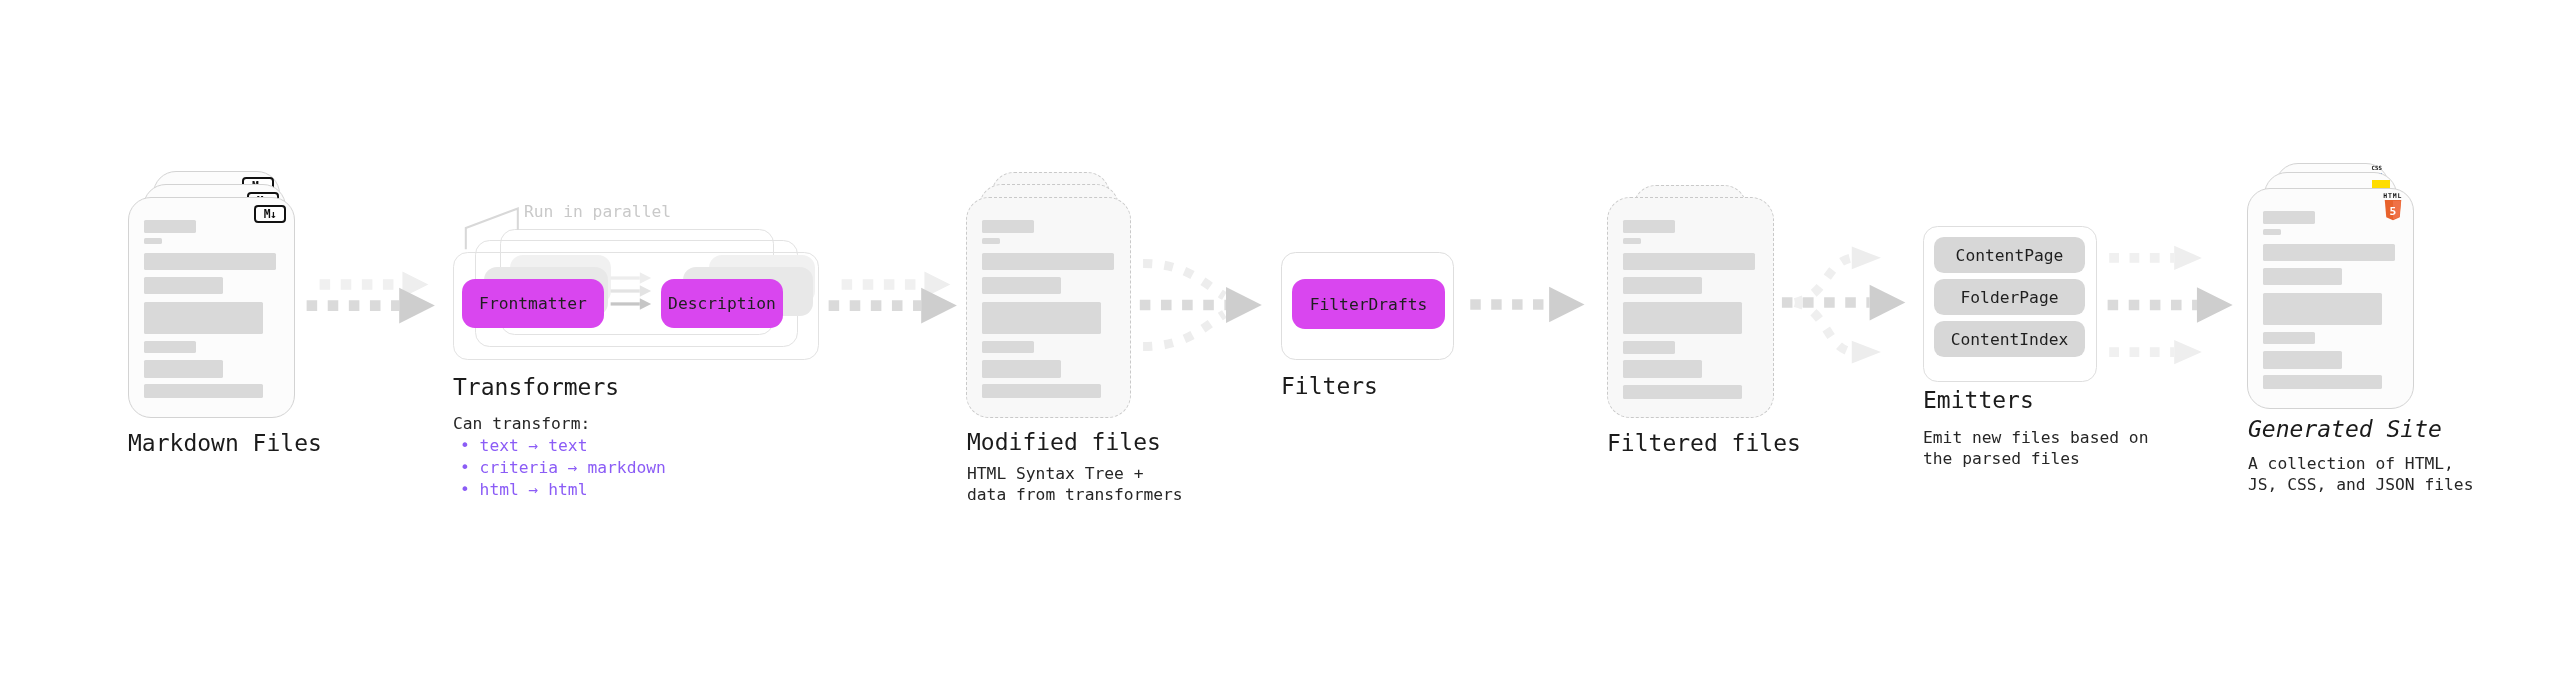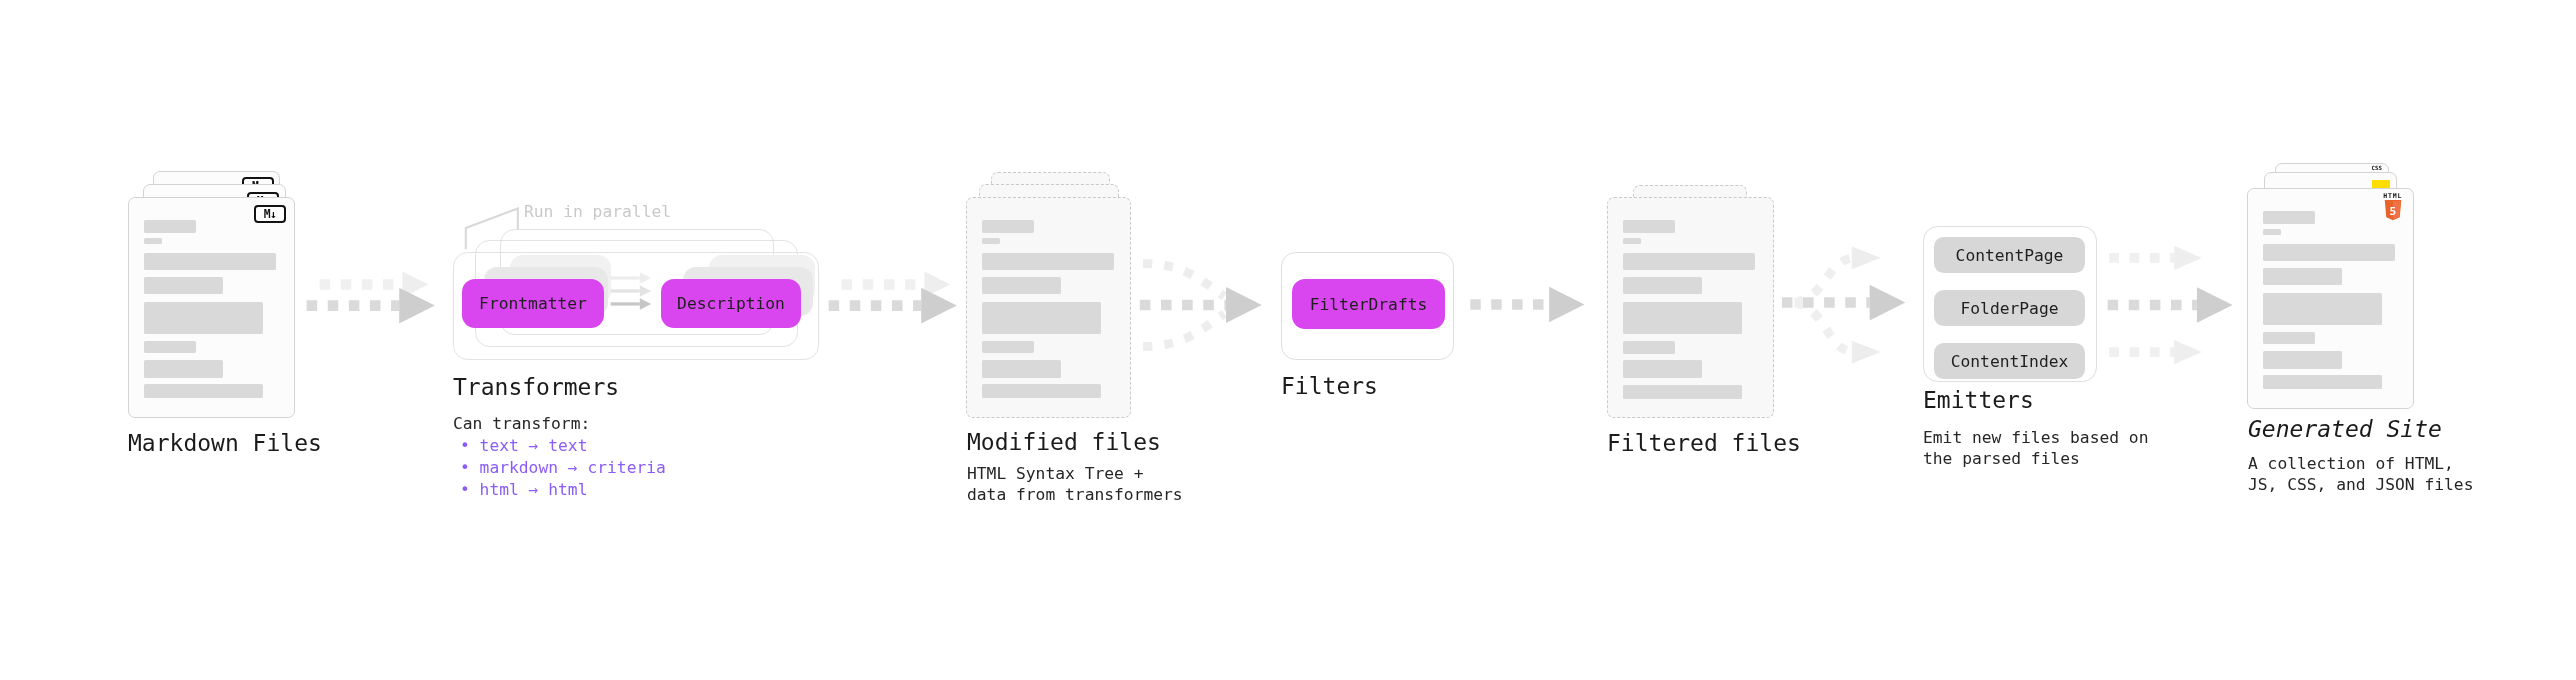--- a/index.html
+++ b/index.html
@@ -1,21 +1,21 @@
 <!DOCTYPE html>
 <html style="font-size:13px"><head>
 <meta charset="utf-8">
 <style>
   html,body{margin:0;padding:0;background:#fff;}
   body{width:2576px;height:681px;position:relative;font-family:"DejaVu Sans Mono","Liberation Mono",monospace;}
   .canvas{position:absolute;left:0;top:0;width:2576px;height:681px;background:#ffffff;overflow:hidden;}
   .abs{position:absolute;}
   
   .stack{position:absolute;}
-  .card{position:absolute;background:#fcfcfc;border:1.6px solid #d3d3d3;border-radius:7px;box-sizing:border-box;}
+  .card{position:absolute;background:#fcfcfc;border:1.6px solid #d3d3d3;border-radius:23px;box-sizing:border-box;}
   .card.dashed{background:#f8f8f8;border:1.6px dashed #c9c9c9;}
   .bars{position:absolute;left:15.4px;top:22px;}
   .bar{background:#d9d9d9;border-radius:1.6px;}
   .b1{width:52px;height:13px;margin-bottom:4.9px;}
   .b2{width:18px;height:5.7px;margin-bottom:9px;}
   .b3{width:132px;height:17px;margin-bottom:7.3px;}
   .b4{width:79px;height:17px;margin-bottom:8.1px;}
   .b5{width:119px;height:32px;margin-bottom:7.3px;}
   .b6{width:52px;height:12.2px;margin-bottom:6.5px;}
   .b7{width:79px;height:18px;margin-bottom:6.5px;}
@@ -29,21 +29,21 @@
   .html5-badge{position:absolute;width:21px;display:flex;flex-direction:column;align-items:center;}
   .html5-badge .t{font-size:6.5px;font-weight:bold;letter-spacing:0.8px;color:#111;line-height:1;margin-bottom:0.8px;}
   
   .obox{position:absolute;border:1.6px solid #e2e2e2;border-radius:14.6px;box-sizing:border-box;background:transparent;}
   .obox.white{background:#ffffff;border-color:#dedede;}
   
   .pill{position:absolute;background:#d946ef;border-radius:13px;display:flex;align-items:center;justify-content:center;
     font-size:16.3px;color:#1f1f1f;white-space:nowrap;}
   .pill.ghost1{background:#e8e8e8;}
   .pill.ghost2{background:#f1f1f1;}
-  .epills{position:absolute;left:1934px;top:237px;width:151px;display:flex;flex-direction:column;gap:17px;}
+  .epills{position:absolute;left:1934px;top:237px;width:151px;display:flex;flex-direction:column;gap:6px;}
   .epill{height:36px;background:#d7d7d7;border-radius:9.8px;display:flex;align-items:center;justify-content:center;
     font-size:16.3px;color:#1f1f1f;}
   
   .h{position:absolute;font-size:23px;color:#1b1b1b;white-space:nowrap;line-height:1.1;}
   .d{position:absolute;font-size:16.3px;line-height:21px;color:#262626;white-space:pre-line;}
   .bullets{position:absolute;font-size:16.3px;line-height:22px;color:#8b5cf6;white-space:nowrap;}
   .note{position:absolute;font-size:16.3px;color:#c9c9c9;white-space:nowrap;}
 </style>
 </head>
 <body>
@@ -86,34 +86,34 @@
   <svg class="abs" style="left:456px;top:202px;" width="70" height="52" viewBox="0 0 86 64">
     <polyline points="12,58 12,32 76,8 76,34" fill="none" stroke="#d8d8d8" stroke-width="2.5"></polyline>
   </svg>
   <div class="note" style="left:524px;top:202px;">Run in parallel</div>
 
   <div class="pill ghost2" style="left:510px;top:255px;width:101px;height:49px;"></div>
   <div class="pill ghost1" style="left:484px;top:267px;width:124px;height:49px;"></div>
   <div class="pill ghost2" style="left:709px;top:255px;width:106px;height:49px;"></div>
   <div class="pill ghost1" style="left:683px;top:267px;width:130px;height:49px;"></div>
   <div class="pill" style="left:462px;top:279px;width:142px;height:49px;">Frontmatter</div>
-  <div class="pill" style="left:661px;top:279px;width:140px;height:49px;">Description</div>
+  <div class="pill" style="left:661px;top:279px;width:122px;height:49px;">Description</div>
   <svg class="abs" style="left:609px;top:268px;" width="47" height="46" viewBox="0 0 58 56">
     <line x1="2" y1="12" x2="38" y2="12" stroke="#ededed" stroke-width="4"></line>
       <polygon points="38,5 52,12 38,19" fill="#ededed"></polygon>
     <line x1="2" y1="28" x2="38" y2="28" stroke="#e3e3e3" stroke-width="4"></line>
       <polygon points="38,21 52,28 38,35" fill="#e3e3e3"></polygon>
     <line x1="2" y1="44" x2="38" y2="44" stroke="#c6c6c6" stroke-width="4"></line>
       <polygon points="38,37 52,44 38,51" fill="#c6c6c6"></polygon>
   </svg>
   <div class="h" style="left:453px;top:375px;">Transformers</div>
   <div class="d" style="left:453px;top:413px;">Can transform:</div>
   <div class="bullets" style="left:460px;top:435px;">
     <div>• text → text</div>
-    <div>• markdown → criteria</div>
+    <div>• criteria → markdown</div>
     <div>• html → html</div>
   </div>
 
   <svg class="abs" style="left:827px;top:268px;" width="138" height="59" viewBox="0 0 170 72">
     <line x1="18" y1="20" x2="120" y2="20" stroke="#f0f0f0" stroke-width="13" stroke-dasharray="13 13"></line>
     <polygon points="120,4 152,20 120,36" fill="#eeeeee"></polygon>
     <line x1="2" y1="46" x2="116" y2="46" stroke="#dadada" stroke-width="13" stroke-dasharray="13 13"></line>
     <polygon points="116,24 160,46 116,68" fill="#cecece"></polygon>
   </svg>
 

